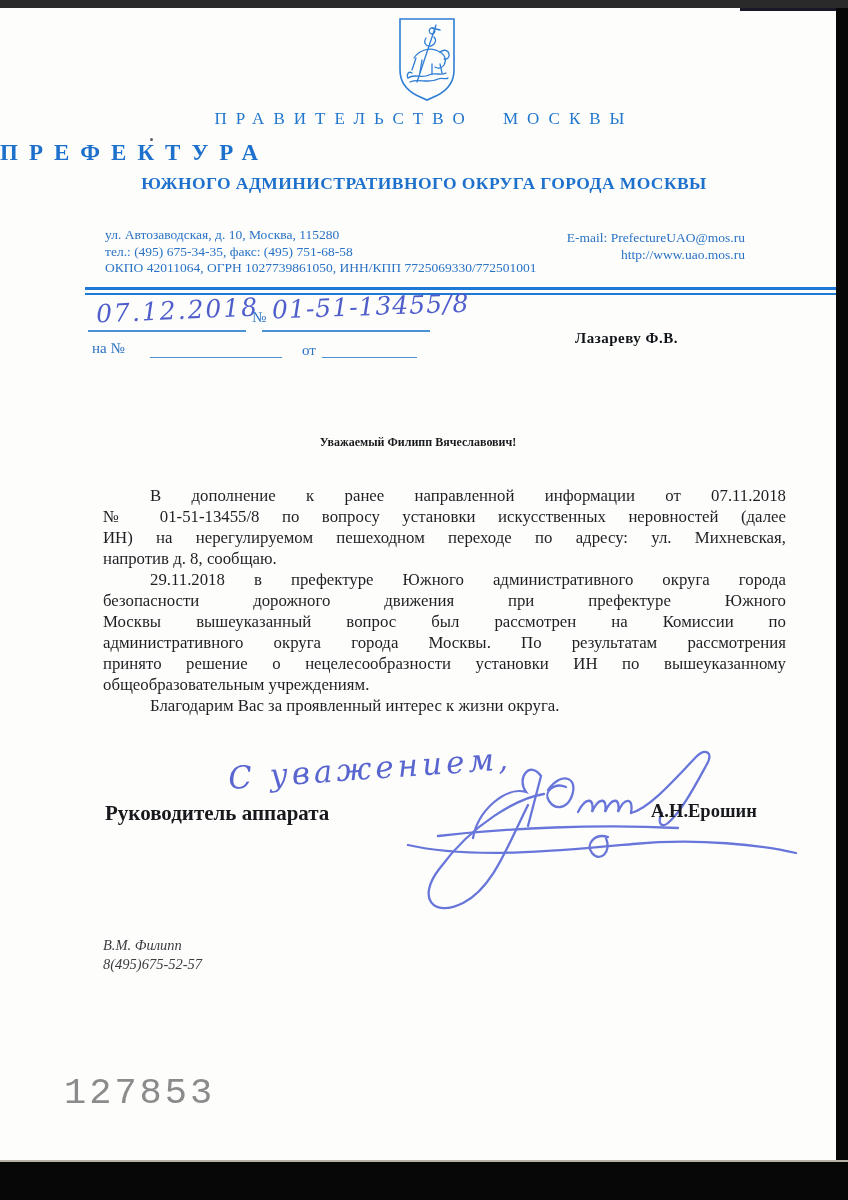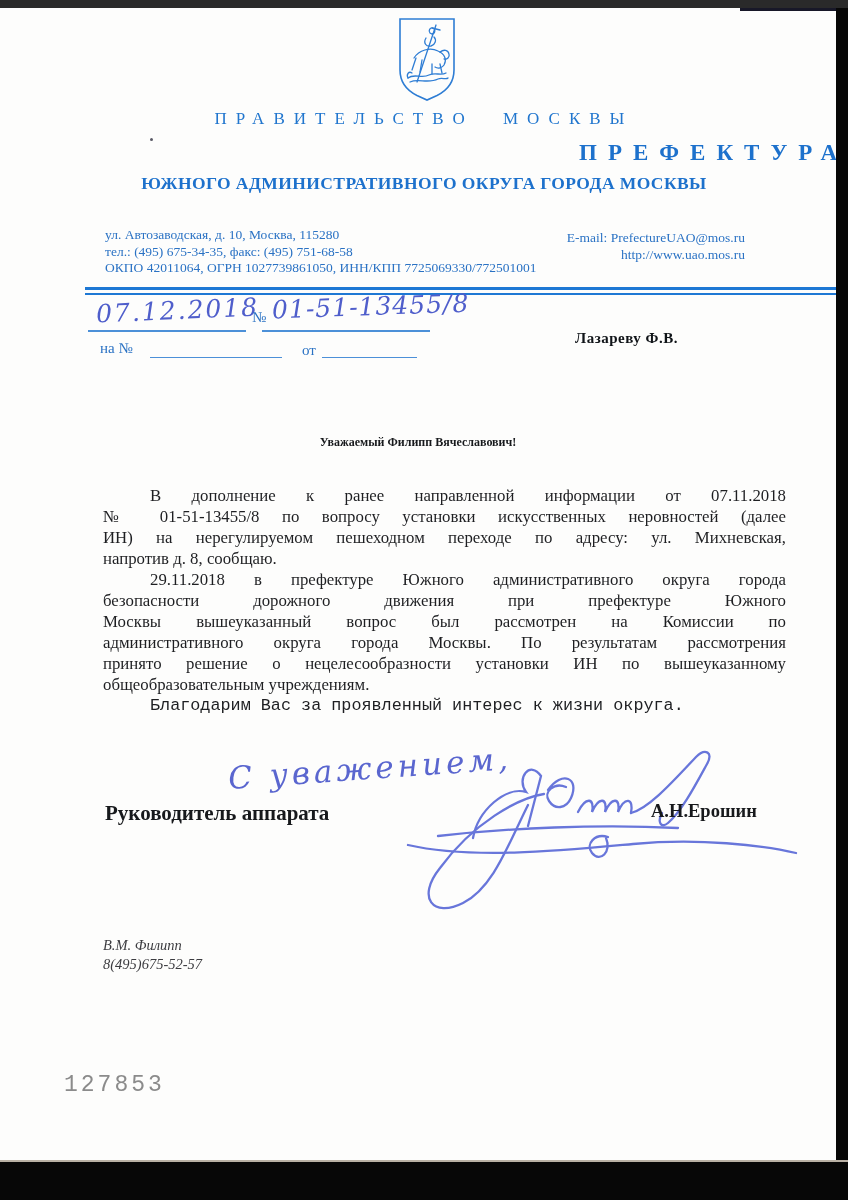--- a/index.html
+++ b/index.html
@@ -3,69 +3,69 @@
 <meta charset="utf-8">
 <style>
   html,body{margin:0;padding:0;}
   body{background:#2a2a2a;font-family:"Liberation Serif",serif;}
   #page{position:relative;width:848px;height:1200px;background:#fdfdfc;overflow:hidden;margin:8px auto;}
 
   
   .coat{position:absolute;left:396px;top:8px;width:62px;height:86px;}
   .gov-line{position:absolute;left:0;top:101px;width:848px;text-align:center;
     color:#2176ce;font-size:17px;letter-spacing:9px;word-spacing:16px;white-space:nowrap;}
-  .pref-line{position:absolute;left:0;top:132px;width:848px;text-align:right;
+  .pref-line{position:absolute;left:0;top:132px;width:848px;text-align:left;
     color:#1d71cc;font-size:23px;font-weight:bold;letter-spacing:11px;white-space:nowrap;}
   .district-line{position:absolute;left:0;top:165px;width:848px;text-align:center;
     color:#1d71cc;font-size:17.5px;font-weight:bold;letter-spacing:0.4px;white-space:nowrap;}
   .dot-artifact{position:absolute;left:150px;top:130px;width:3px;height:3px;background:#5a5a66;border-radius:50%;}
 
   .addr-left{position:absolute;left:105px;top:219px;color:#2a72c4;font-size:13.5px;line-height:16.5px;}
   .addr-right{position:absolute;left:520px;top:221px;width:225px;text-align:right;color:#2a72c4;font-size:13.5px;line-height:17px;}
 
   .rule{position:absolute;left:85px;top:279px;width:759px;height:3px;
     border-top:3px solid #1e78d4;border-bottom:2px solid #1e78d4;}
 
   
   .hw{font-family:"DejaVu Serif",serif;font-style:italic;color:#4f5ecb;}
   .hw-date{position:absolute;left:96px;top:288px;font-size:25px;letter-spacing:2px;transform:rotate(-2.5deg);}
   .no-sign{position:absolute;left:252px;top:301px;color:#2a72c4;font-size:15px;}
   .hw-number{position:absolute;left:272px;top:284px;font-size:25px;letter-spacing:1px;transform:rotate(-2deg);white-space:nowrap;}
   .uline{position:absolute;height:0;border-bottom:2px solid #4c90d8;}
   .ul-date{left:88px;top:322px;width:158px;}
   .ul-number{left:262px;top:322px;width:168px;}
   .ref2-label{position:absolute;color:#2a72c4;font-size:15px;}
-  .lbl-na{left:100px;top:332px;}
+  .lbl-na{left:92px;top:332px;}
   .lbl-ot{left:302px;top:334px;}
   .ul-na{left:150px;top:349px;width:132px;border-bottom-width:1.5px;}
   .ul-ot{left:322px;top:349px;width:95px;border-bottom-width:1.5px;}
   .addressee{position:absolute;left:575px;top:322px;font-size:15px;font-weight:bold;color:#101418;letter-spacing:0.5px;}
 
   
   .salutation{position:absolute;left:103px;top:427px;width:630px;text-align:center;
     font-size:12px;font-weight:bold;color:#17191c;}
   .body-text{position:absolute;left:103px;top:477px;width:683px;color:#1e1f22;
     font-size:16.8px;line-height:21px;}
   .bline{text-align:justify;text-align-last:justify;}
   .bline.first{text-indent:47px;}
   .bline.last{text-align-last:left;}
-  .p3{text-indent:47px;font-family:Liberation Mono, monospace;}
+  .p3{text-indent:47px;}
 
   
   .hw-closing{position:absolute;left:228px;top:742px;font-size:31px;letter-spacing:4px;
     transform:rotate(-4deg);color:#5a66cf;white-space:nowrap;}
   .sig-svg{position:absolute;left:378px;top:742px;width:420px;height:170px;}
   .position-title{position:absolute;left:105px;top:793px;font-size:21px;font-weight:bold;color:#17191c;}
   .signer-name{position:absolute;left:651px;top:793px;font-size:18.5px;font-weight:bold;color:#17191c;text-align:right;}
 
   
   .executor{position:absolute;left:103px;top:928px;font-style:italic;font-size:14.5px;
     line-height:18.5px;color:#3c3c40;}
   .reg-number{position:absolute;left:64px;top:1064px;font-family:"Liberation Mono",monospace;
-    font-size:23px;letter-spacing:3px;color:#8b8b8b;}
+    font-size:37px;letter-spacing:3px;color:#8b8b8b;}
 
   
   .edge-right{position:absolute;left:836px;top:0;width:12px;height:1200px;background:#070707;}
   .edge-bottom{position:absolute;left:0;top:1152px;width:848px;height:48px;background:#070707;
     border-top:2px solid #b9b0a4;}
   .edge-topright{position:absolute;left:740px;top:0;width:108px;height:3px;background:#181828;}
 </style>
 </head>
 <body>
 

